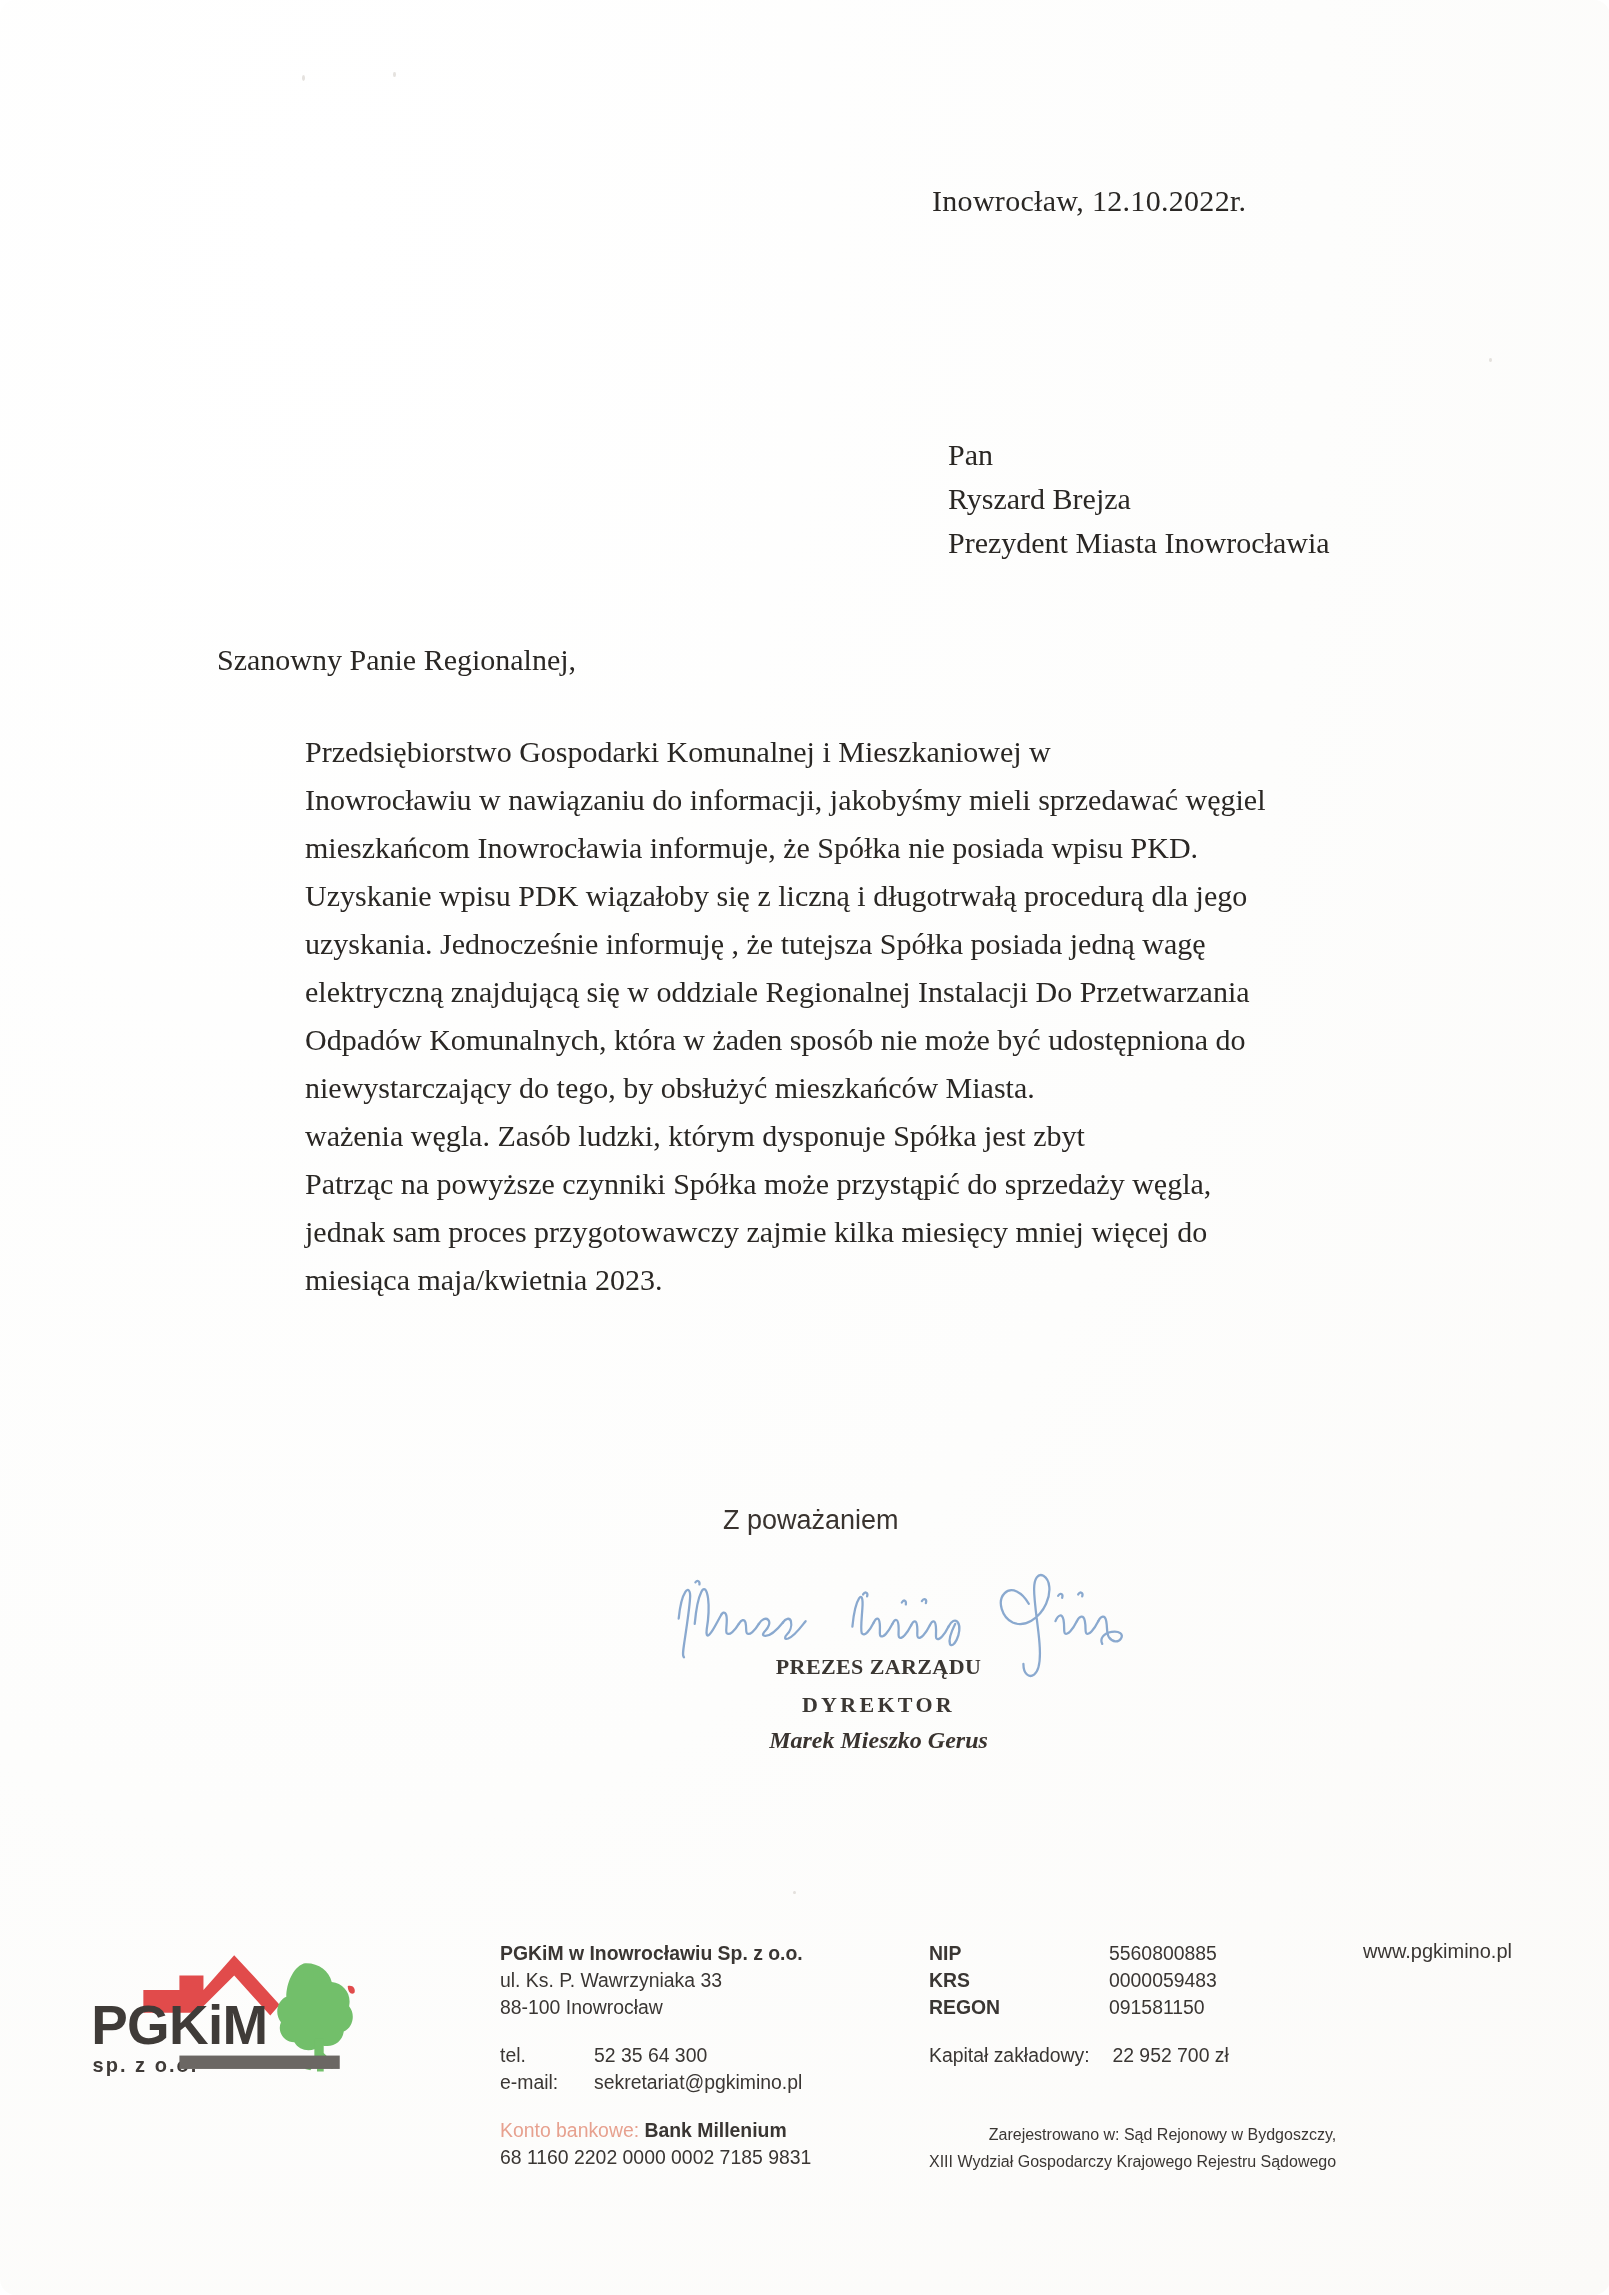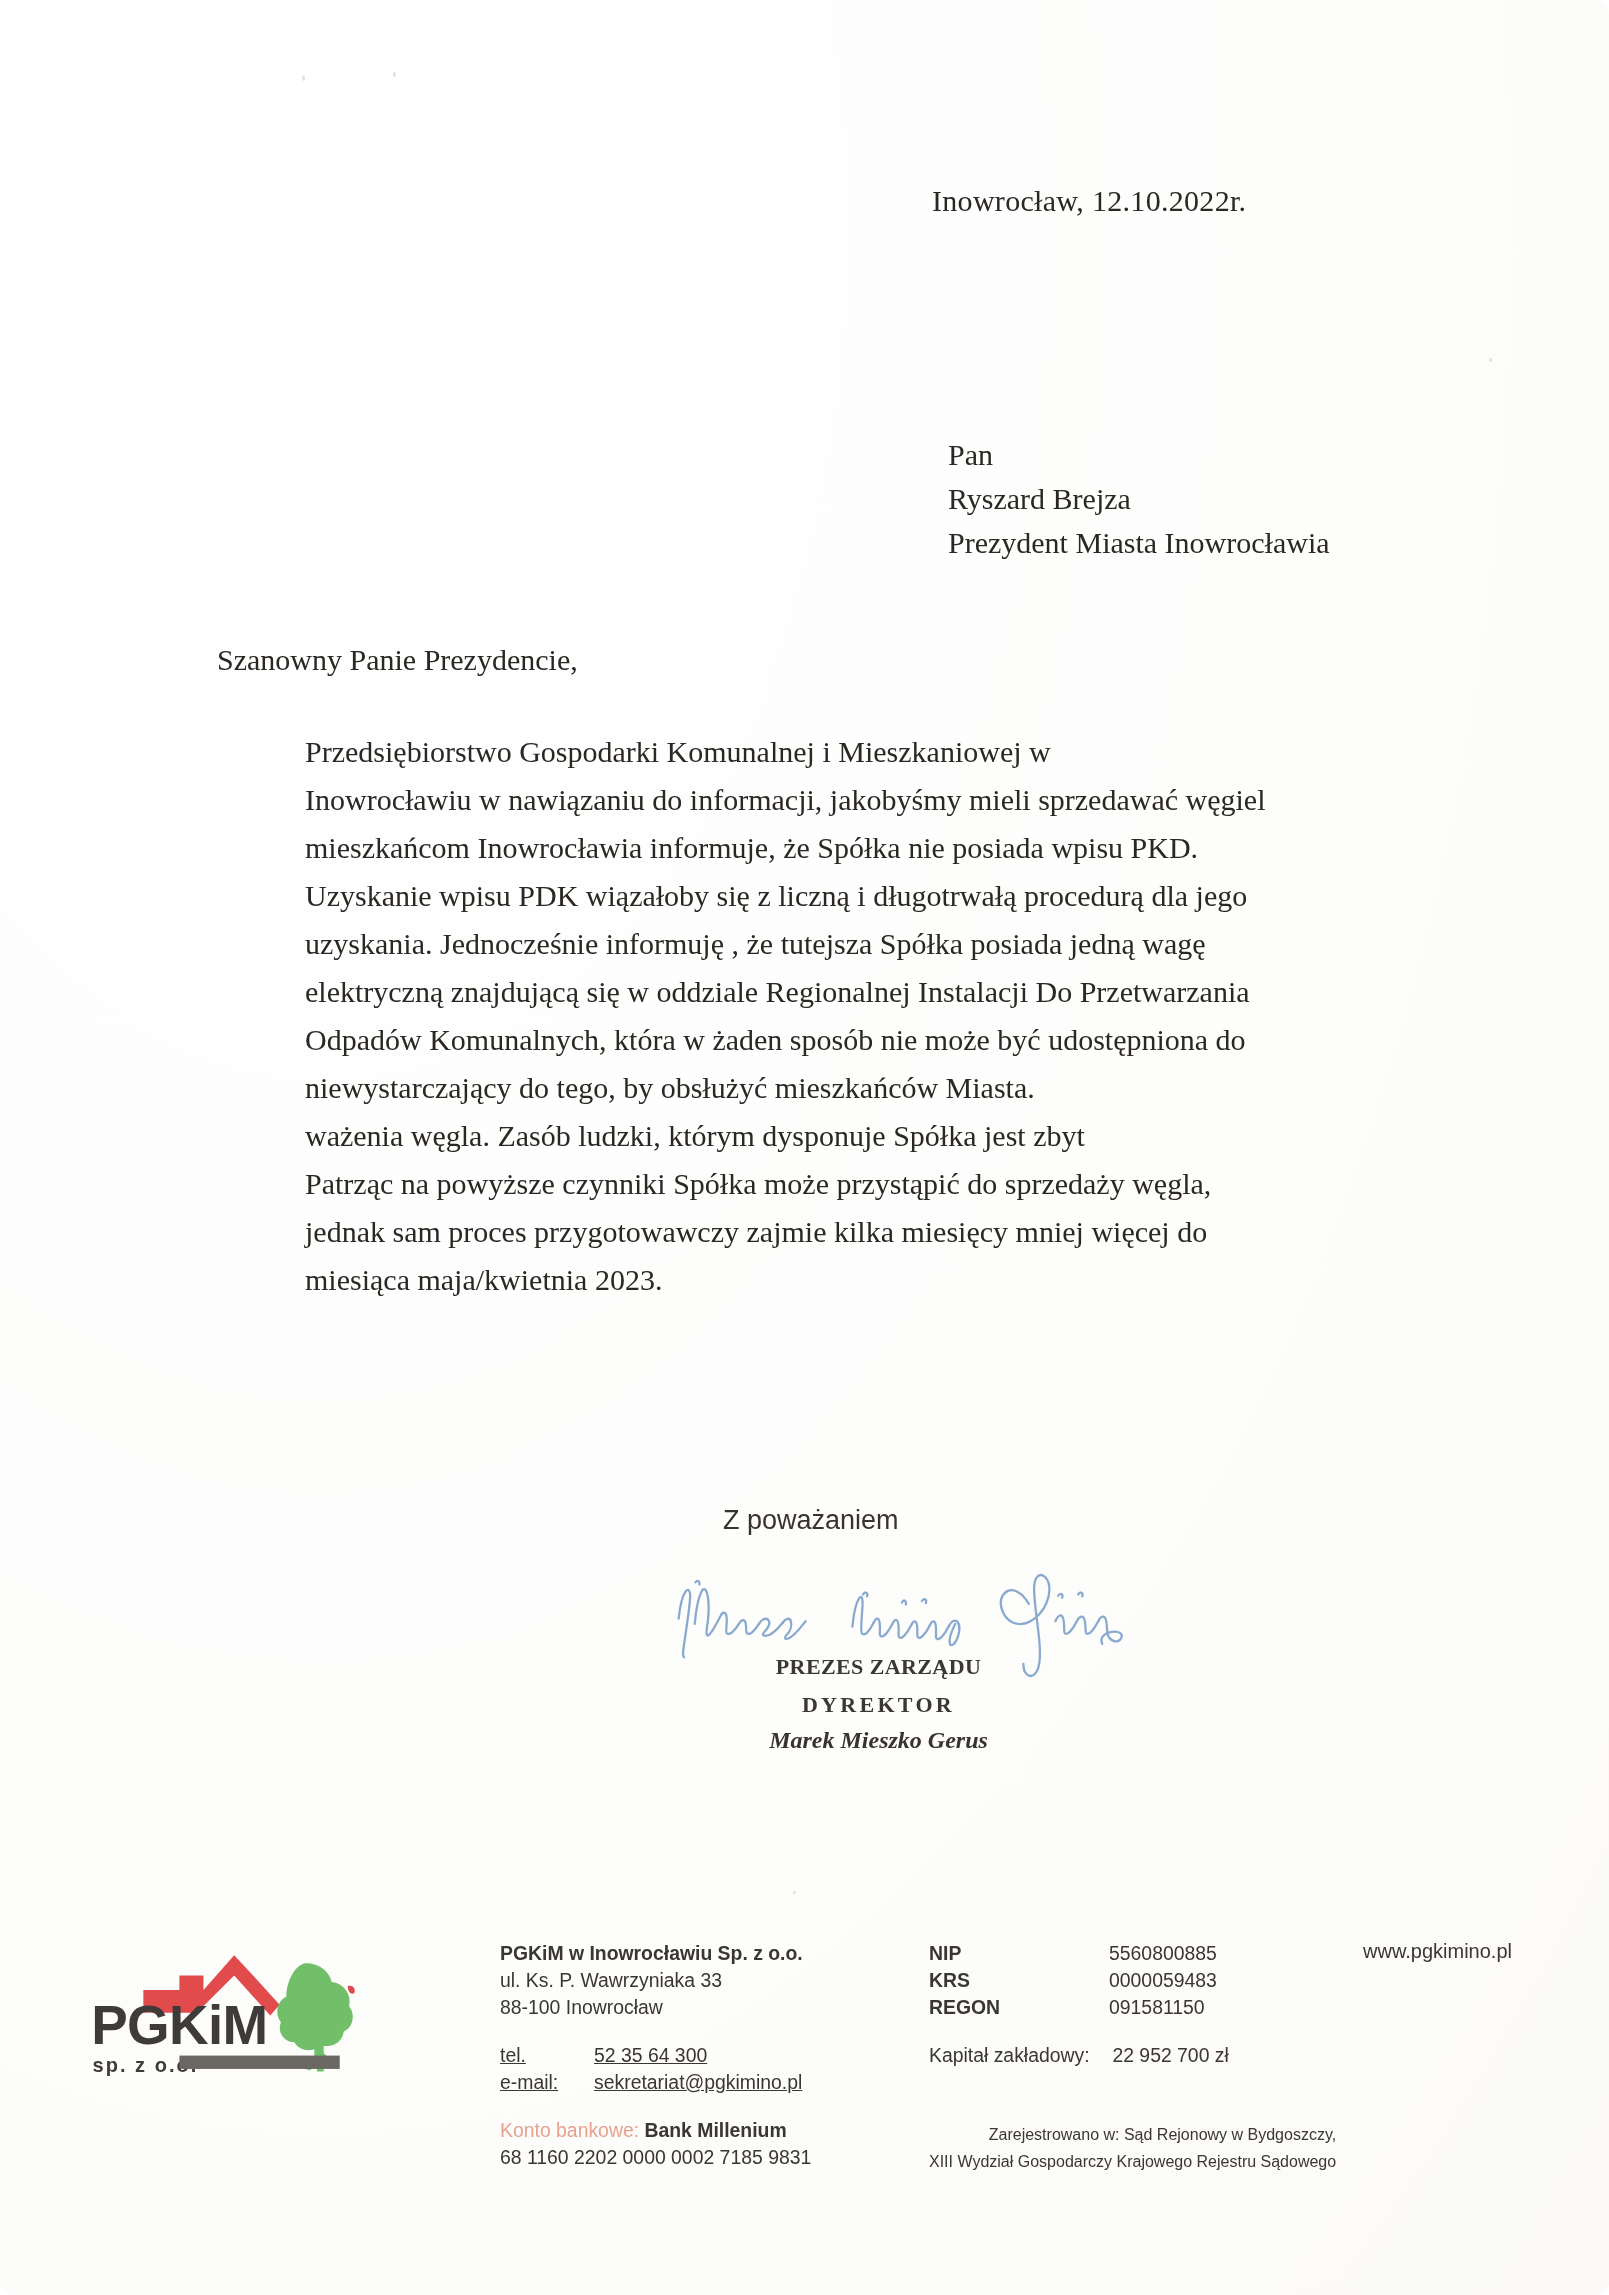--- a/index.html
+++ b/index.html
@@ -158,21 +158,21 @@
   .f-col-a {
     position: absolute;
     left: 500px;
     top: 14.7px;
     font-size: 19.4px;
     line-height: 27px;
     white-space: nowrap;
   }
   .f-col-a .strongline { font-weight: bold; }
   .f-gap { height: 21.4px; }
-  .kv { display: flex; text-decoration: underline; }
+  .kv { display: flex; }
   .kv .k { width: 94px; }
   .bank-label { color: #e7a18f; }
   .bank-name { font-weight: bold; color: #3a3633; }
 
   .f-col-b {
     position: absolute;
     left: 929px;
     top: 14.7px;
     font-size: 19.4px;
     line-height: 27px;
@@ -220,21 +220,21 @@
   <div class="scan-speck" style="left:793px; top:1891px; width:2.7px;  height:3.3px;"></div>
 
   <div class="date-line">Inowrocław, 12.10.2022r.</div>
 
   <div class="addressee">
     <div>Pan</div>
     <div>Ryszard Brejza</div>
     <div>Prezydent Miasta Inowrocławia</div>
   </div>
 
-  <div class="salutation">Szanowny Panie Prezydencie,</div>
+  <div class="salutation">Szanowny Panie Regionalnej,</div>
 
   <div class="body-block">
     <p>
       <span class="body-line">Przedsiębiorstwo Gospodarki Komunalnej i Mieszkaniowej w</span>
       <span class="body-line">Inowrocławiu w  nawiązaniu do informacji, jakobyśmy mieli sprzedawać węgiel</span>
       <span class="body-line">mieszkańcom Inowrocławia informuje, że Spółka nie posiada wpisu PKD.</span>
       <span class="body-line">Uzyskanie wpisu PDK wiązałoby się z liczną i długotrwałą procedurą dla jego</span>
       <span class="body-line">uzyskania. Jednocześnie informuję , że tutejsza Spółka posiada jedną wagę</span>
       <span class="body-line">elektryczną znajdującą się w oddziale  Regionalnej Instalacji  Do Przetwarzania</span>
       <span class="body-line">Odpadów Komunalnych, która w żaden sposób nie może być udostępniona do</span>

